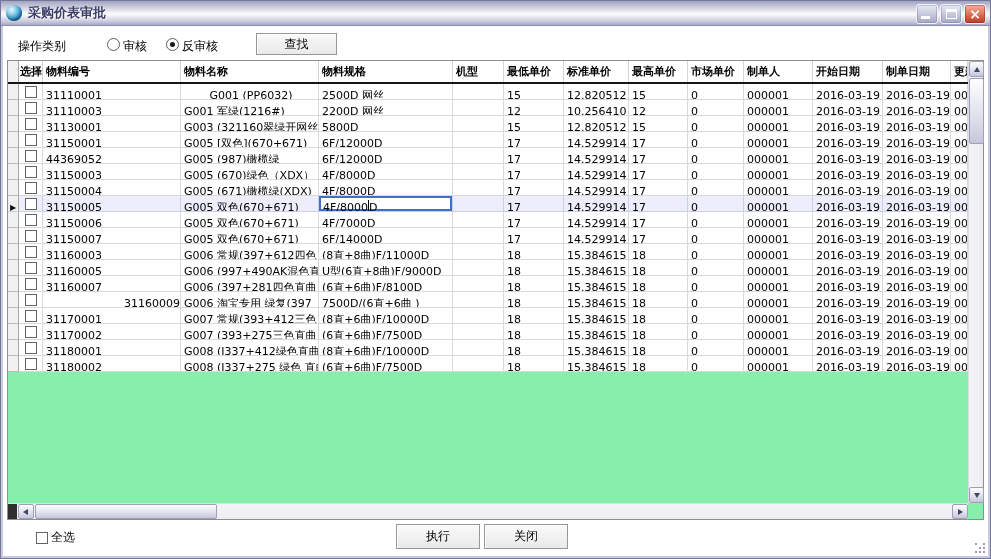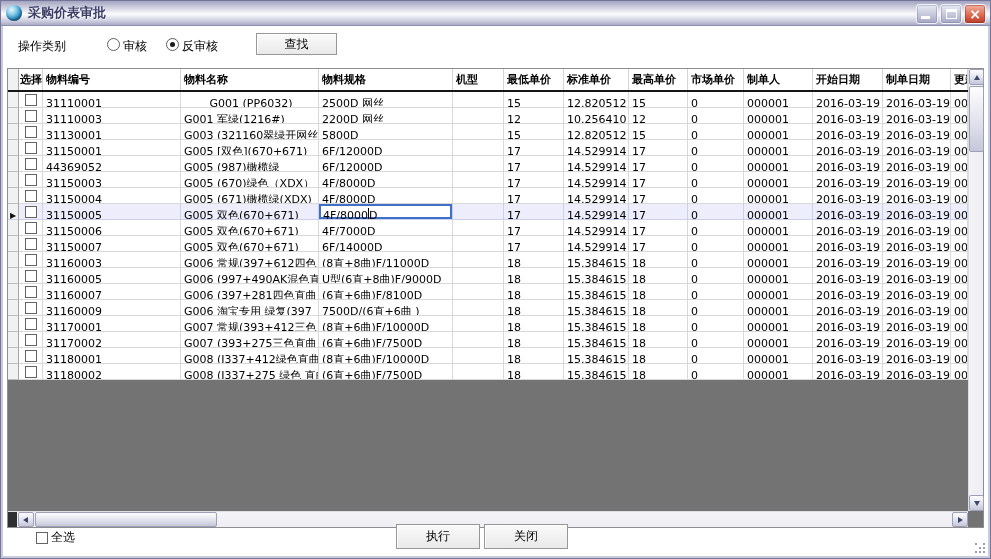--- a/index.html
+++ b/index.html
@@ -41,21 +41,21 @@
 
   .btn { position:absolute; border:1px solid #979797; font-size:12px; text-align:center;
     background:linear-gradient(#FAFAFA,#E9E9E9); color:#000;
     box-shadow: inset 1px 1px 0 #fff; cursor:default; }
   .btn-find { left:253px; top:7px; width:81px; height:22px; line-height:20px; }
   .btn-exec { left:393px; top:498px; width:84px; height:25px; line-height:23px; }
   .btn-close2 { left:481px; top:498px; width:84px; height:25px; line-height:23px; }
 
   
   .grid { position:absolute; left:4px; top:34px; width:977px; height:460px;
-    border:1px solid #8E8E8E; background:#737373;margin-top:8px; }
+    border:1px solid #8E8E8E; background:#86efac; }
   .grid-header { position:absolute; left:0; top:0; width:960px; height:23px; display:flex;
     border-bottom:2px solid #161616; background:#fff; overflow:hidden; }
   .hcell { flex:none; border-right:1px solid #D5D5D5; font-size:11px; font-weight:bold;
     line-height:21px; padding-left:3px; white-space:nowrap; overflow:hidden; }
   .hcell.rowhdr { background:#F1F1F1; border-right:1px solid #A6A6A6; padding:0; }
   .hcell.select { padding-left:1px; }
 
   .grid-rows { position:absolute; left:0; top:23px; width:960px; height:419px; overflow:hidden; }
   .row { display:flex; height:16px; }
   .cell { flex:none; position:relative; border-right:1px solid #D9D9D9; border-bottom:1px solid #D9D9D9;
@@ -382,21 +382,21 @@
             <div class="cell creator" style="width: 69px;">000001</div>
             <div class="cell start" style="width: 70px;">2016-03-19</div>
             <div class="cell create" style="width: 68px;">2016-03-19</div>
             <div class="cell upd" style="width: 17px;">00</div>
           </div>
           <div class="row">
             <div class="cell rowhdr" style="width: 11px;"></div>
             <div class="cell selectcell" style="width: 24px;">
               <span class="checkbox"></span>
             </div>
-            <div class="cell code" style="width: 138px;">31160009</div>
+            <div class="cell code" style="width: 138px; text-align: right;">31160009</div>
             <div class="cell name" style="width: 138px;">G006 淘宝专用 绿复(397</div>
             <div class="cell spec" style="width: 134px;">7500D/(6直+6曲 )</div>
             <div class="cell model" style="width: 51px;"></div>
             <div class="cell min" style="width: 60px;">18</div>
             <div class="cell std" style="width: 65px;">15.384615</div>
             <div class="cell max" style="width: 59px;">18</div>
             <div class="cell mkt" style="width: 56px;">0</div>
             <div class="cell creator" style="width: 69px;">000001</div>
             <div class="cell start" style="width: 70px;">2016-03-19</div>
             <div class="cell create" style="width: 68px;">2016-03-19</div>

